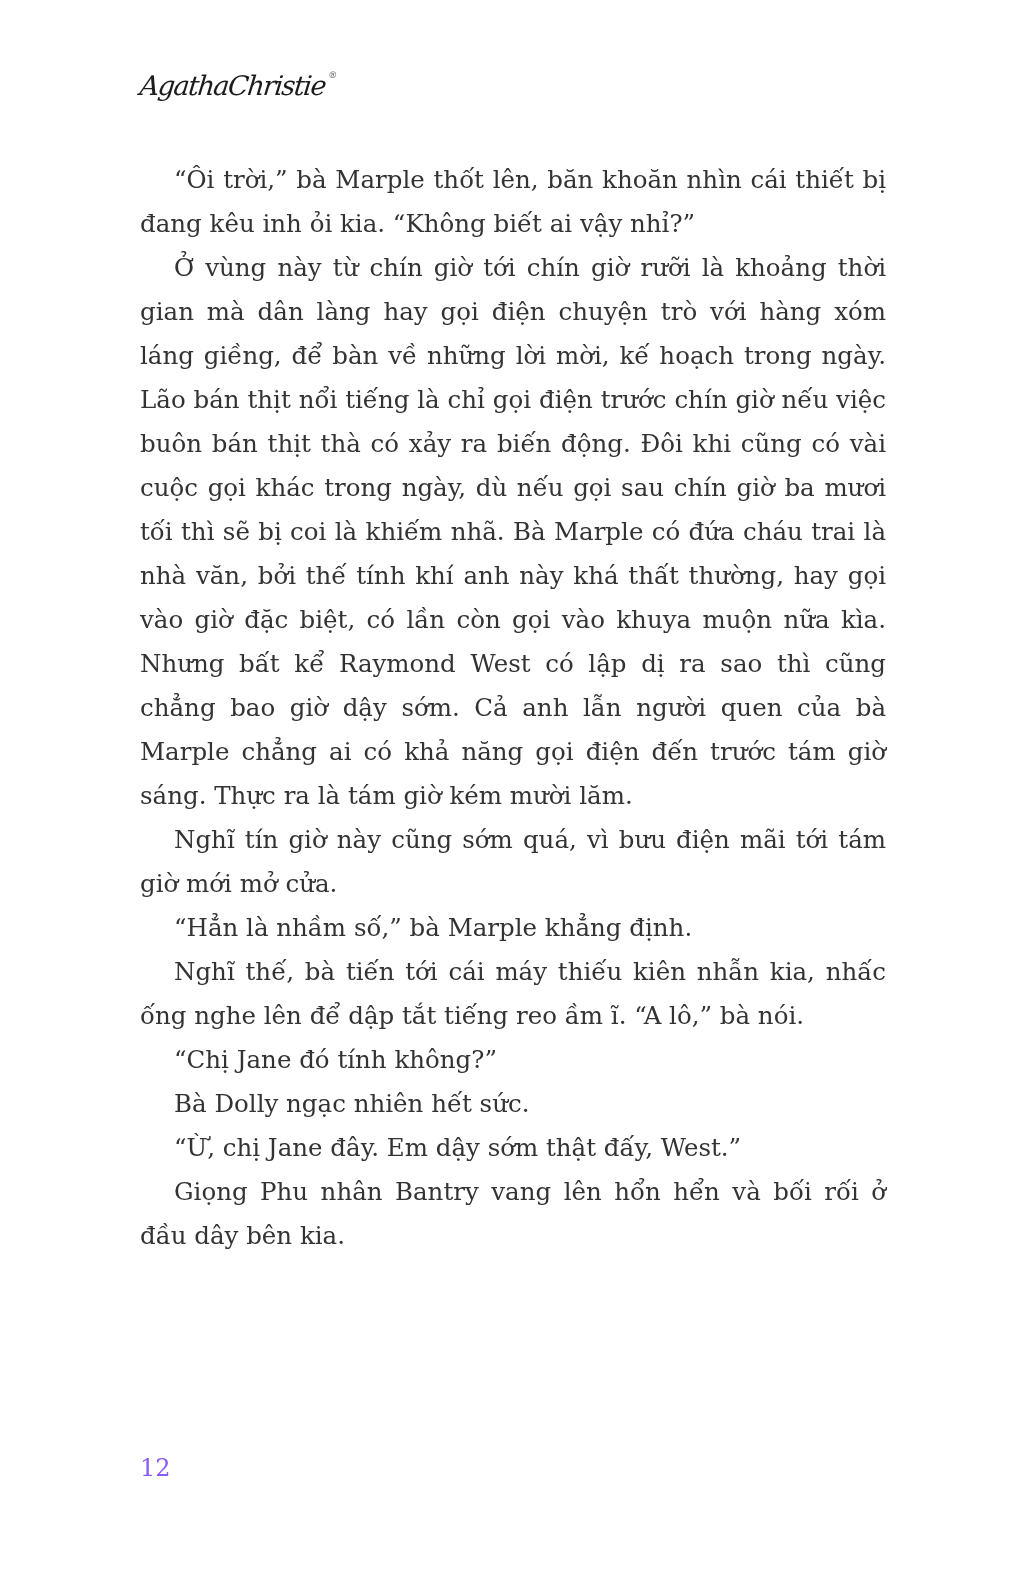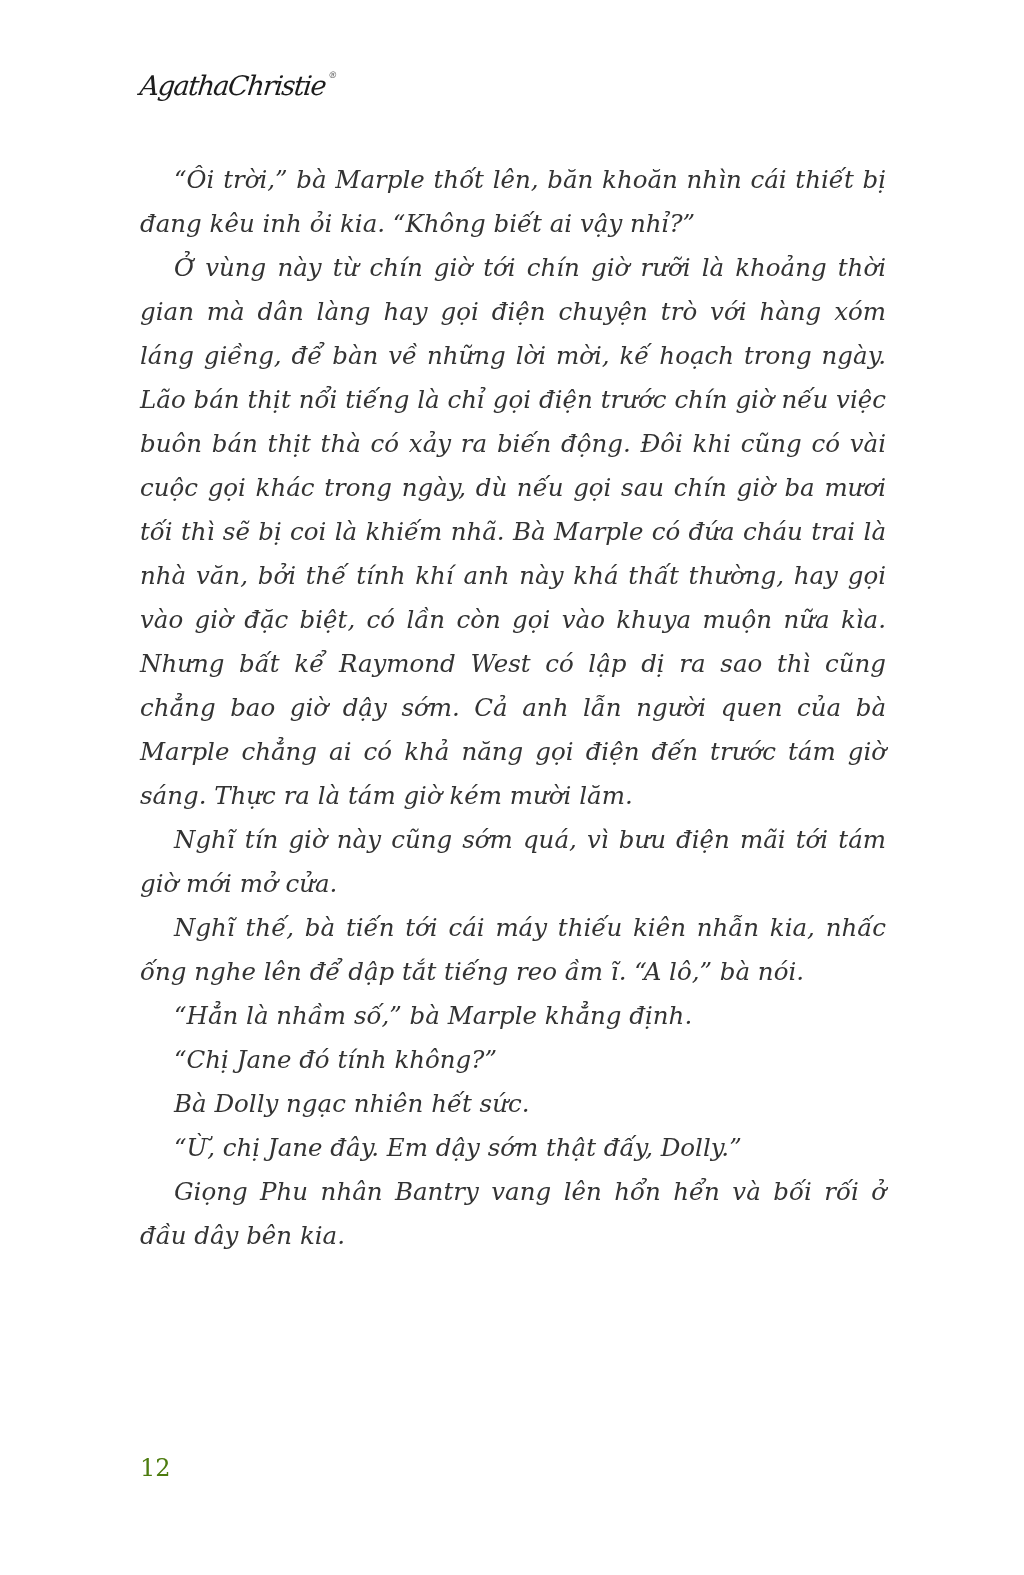--- a/index.html
+++ b/index.html
@@ -43,45 +43,44 @@
     width: 746px;
   }
   .para {
     margin: 0;
     padding: 0;
     text-indent: 34px;
     font-size: 24.5px;
     line-height: 44px;
     text-align: justify;
     color: #333333;
-    font-style: italic;
   }
   .page-number {
     position: absolute;
     left: 140px;
     top: 1452px;
     font-size: 24px;
     line-height: 32px;
-    color: #4d7c0f;
+    color: #8b5cf6;
   }
 </style>
 </head>
 <body>
 
 <div class="page">
 
   <div class="logo">AgathaChristie</div>
 
   <main class="content">
     <p class="para">“Ôi trời,” bà Marple thốt lên, băn khoăn nhìn cái thiết bị đang kêu inh ỏi kia. “Không biết ai vậy nhỉ?”</p>
     <p class="para">Ở vùng này từ chín giờ tới chín giờ rưỡi là khoảng thời gian mà dân làng hay gọi điện chuyện trò với hàng xóm láng giềng, để bàn về những lời mời, kế hoạch trong ngày. Lão bán thịt nổi tiếng là chỉ gọi điện trước chín giờ nếu việc buôn bán thịt thà có xảy ra biến động. Đôi khi cũng có vài cuộc gọi khác trong ngày, dù nếu gọi sau chín giờ ba mươi tối thì sẽ bị coi là khiếm nhã. Bà Marple có đứa cháu trai là nhà văn, bởi thế tính khí anh này khá thất thường, hay gọi vào giờ đặc biệt, có lần còn gọi vào khuya muộn nữa kìa. Nhưng bất kể Raymond West có lập dị ra sao thì cũng chẳng bao giờ dậy sớm. Cả anh lẫn người quen của bà Marple chẳng ai có khả năng gọi điện đến trước tám giờ sáng. Thực ra là tám giờ kém mười lăm.</p>
     <p class="para">Nghĩ tín giờ này cũng sớm quá, vì bưu điện mãi tới tám giờ mới mở cửa.</p>
+    <p class="para">“Hẳn là nhầm số,” bà Marple khẳng định.</p>
     <p class="para">Nghĩ thế, bà tiến tới cái máy thiếu kiên nhẫn kia, nhấc ống nghe lên để dập tắt tiếng reo ầm ĩ. “A lô,” bà nói.</p>
-    <p class="para">“Hẳn là nhầm số,” bà Marple khẳng định.</p>
     <p class="para">“Chị Jane đó tính không?”</p>
     <p class="para">Bà Dolly ngạc nhiên hết sức.</p>
-    <p class="para">“Ừ, chị Jane đây. Em dậy sớm thật đấy, Dolly.”</p>
+    <p class="para">“Ừ, chị Jane đây. Em dậy sớm thật đấy, West.”</p>
     <p class="para">Giọng Phu nhân Bantry vang lên hổn hển và bối rối ở đầu dây bên kia.</p>
   </main>
 
   <div class="page-number">12</div>
 
 </div>
 
 </body></html>

